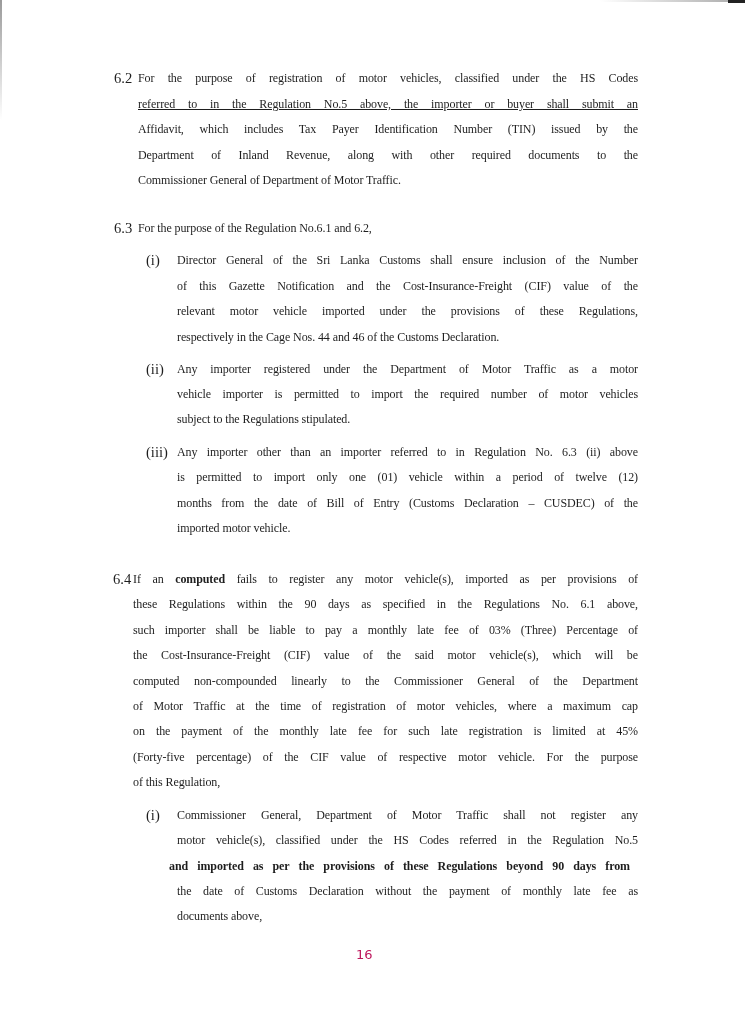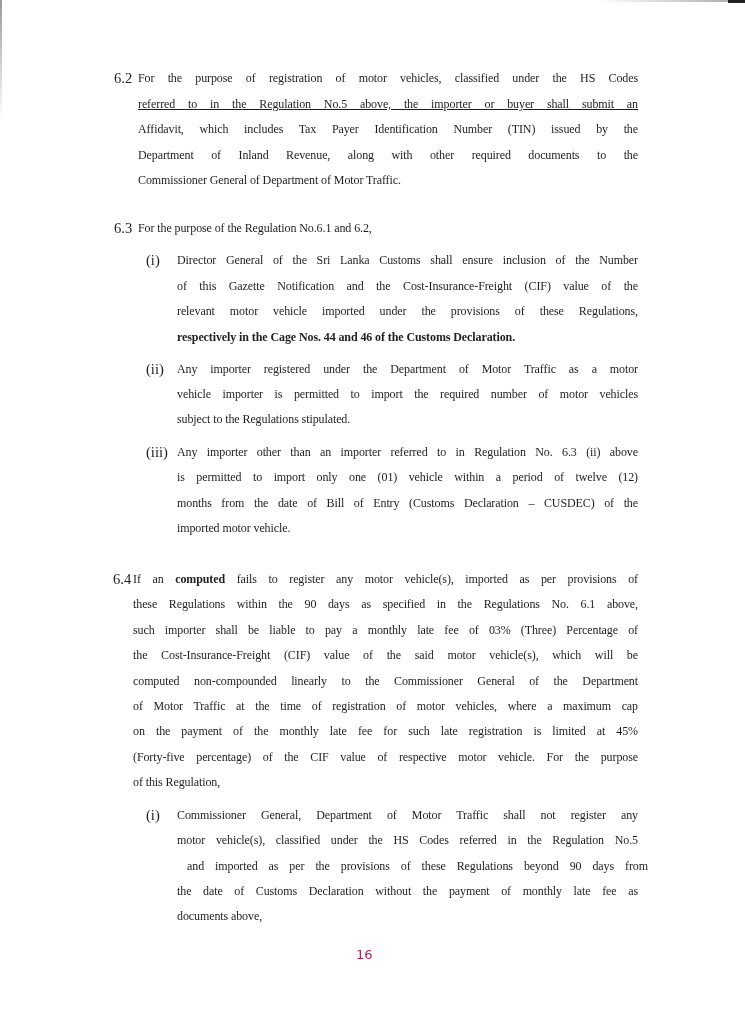--- a/index.html
+++ b/index.html
@@ -50,21 +50,21 @@
 </div>
 
 <div>
   <span class="num" style="left:114px; top:219px;text-align:center;">6.3</span>
   <div class="line" style="left:138px; top:219px;">For the purpose of the Regulation No.6.1 and 6.2,</div>
 
   <span class="roman" style="left:146px; top:251px;">(i)</span>
   <div class="line just" style="left:177px; top:251px; width:461px;">Director General of the Sri Lanka Customs shall ensure inclusion of the Number</div>
   <div class="line just" style="left:177px; top:277px; width:461px;">of this Gazette Notification and the Cost-Insurance-Freight (CIF) value of the</div>
   <div class="line just" style="left:177px; top:302px; width:461px;">relevant motor vehicle imported under the provisions of these Regulations,</div>
-  <div class="line" style="left:177px; top:328px;font-weight:bold;">respectively in the Cage Nos. 44 and 46 of the Customs Declaration.</div>
+  <div class="line" style="left:177px; top:328px;">respectively in the Cage Nos. 44 and 46 of the Customs Declaration.</div>
 
   <span class="roman" style="left:146px; top:360px;">(ii)</span>
   <div class="line just" style="left:177px; top:360px; width:461px;">Any importer registered under the Department of Motor Traffic as a motor</div>
   <div class="line just" style="left:177px; top:385px; width:461px;">vehicle importer is permitted to import the required number of motor vehicles</div>
   <div class="line" style="left:177px; top:410px;">subject to the Regulations stipulated.</div>
 
   <span class="roman" style="left:146px; top:443px;">(iii)</span>
   <div class="line just" style="left:177px; top:443px; width:461px;">Any importer other than an importer referred to in Regulation No. 6.3 (ii) above</div>
   <div class="line just" style="left:177px; top:468px; width:461px;">is permitted to import only one (01) vehicle within a period of twelve (12)</div>
   <div class="line just" style="left:177px; top:494px; width:461px;">months from the date of Bill of Entry (Customs Declaration – CUSDEC) of the</div>
@@ -79,18 +79,18 @@
   <div class="line just" style="left:133px; top:646px; width:505px;">the Cost-Insurance-Freight (CIF) value of the said motor vehicle(s), which will be</div>
   <div class="line just" style="left:133px; top:672px; width:505px;">computed non-compounded linearly to the Commissioner General of the Department</div>
   <div class="line just" style="left:133px; top:697px; width:505px;">of Motor Traffic at the time of registration of motor vehicles, where a maximum cap</div>
   <div class="line just" style="left:133px; top:722px; width:505px;">on the payment of the monthly late fee for such late registration is limited at 45%</div>
   <div class="line just" style="left:133px; top:748px; width:505px;">(Forty-five percentage) of the CIF value of respective motor vehicle. For the purpose</div>
   <div class="line" style="left:133px; top:773px;">of this Regulation,</div>
 
   <span class="roman" style="left:146px; top:806px;">(i)</span>
   <div class="line just" style="left:177px; top:806px; width:461px;">Commissioner General, Department of Motor Traffic shall not register any</div>
   <div class="line just" style="left:177px; top:831px; width:461px;">motor vehicle(s), classified under the HS Codes referred in the Regulation No.5</div>
-  <div class="line just" style="left:187px; top:857px; width:461px;">and imported as per the provisions of these Regulations beyond 90 days from</div>
+  <div class="line just" style="left:169px; top:857px; width:461px;font-weight:bold;">and imported as per the provisions of these Regulations beyond 90 days from</div>
   <div class="line just" style="left:177px; top:882px; width:461px;">the date of Customs Declaration without the payment of monthly late fee as</div>
   <div class="line" style="left:177px; top:907px;">documents above,</div>
 </div>
 
 <div class="page-number">16</div>
 
 </body></html>

